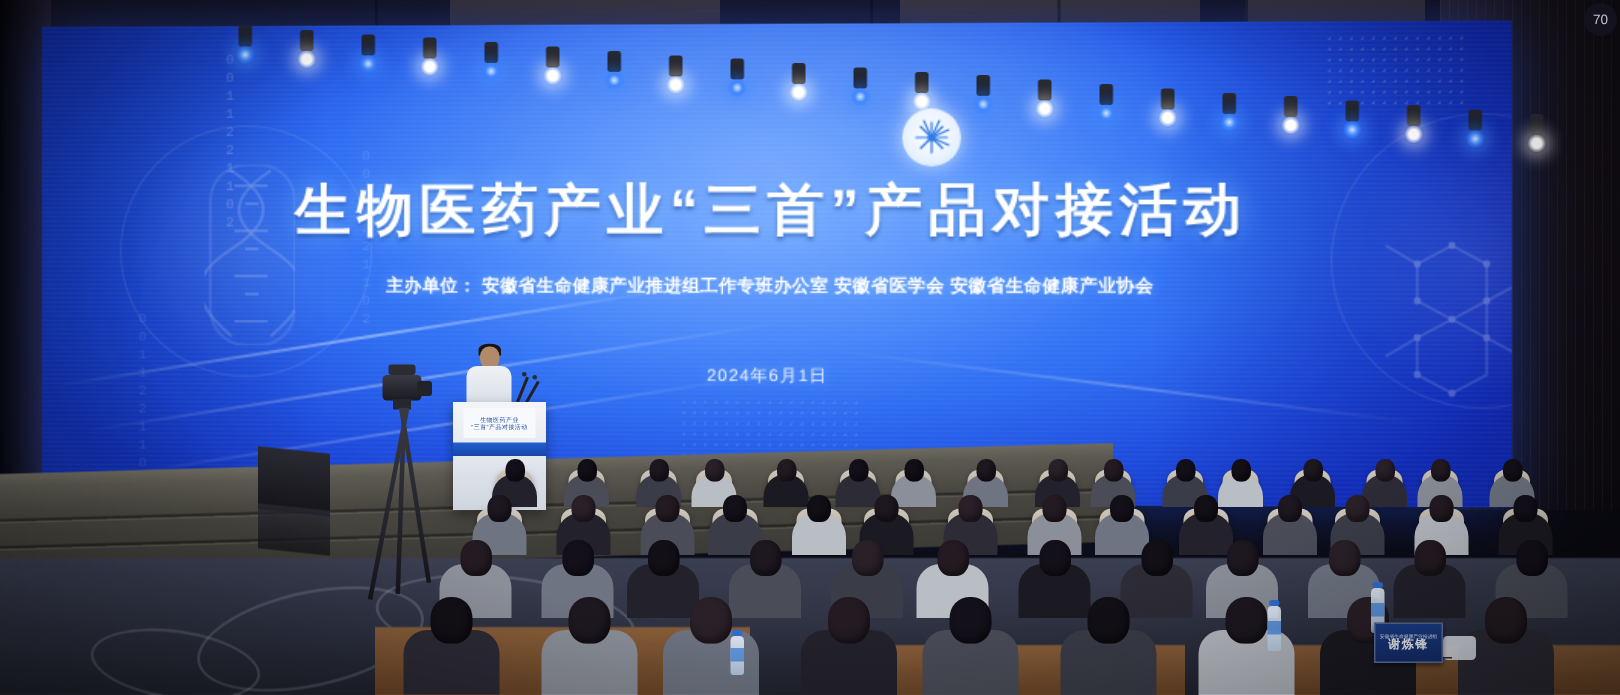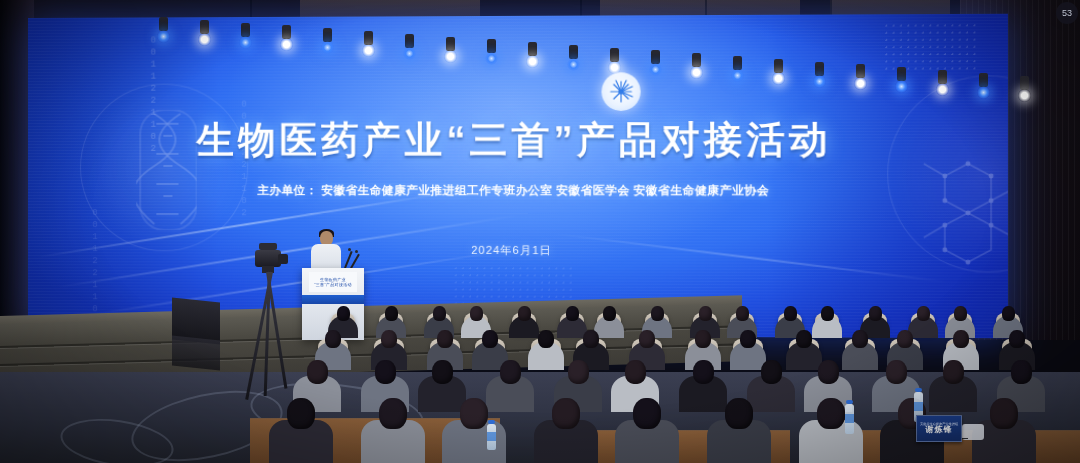--- a/index.html
+++ b/index.html
@@ -674,15 +674,15 @@
   <div class="bottle-label" style="left:914px;top:402px;"></div>
 
   <div class="placard" style="left:916px;top:415px;width:44px;height:25px;">
     <div class="placard-org">安徽省生命健康产业推进组</div>
     <div class="placard-name">谢炼锋</div>
   </div>
 
   <div class="vignette"></div>
 
   <div class="watermark">
-    <span>53</span>
+    <span>70</span>
   </div>
 </div>
 
 </body></html>

